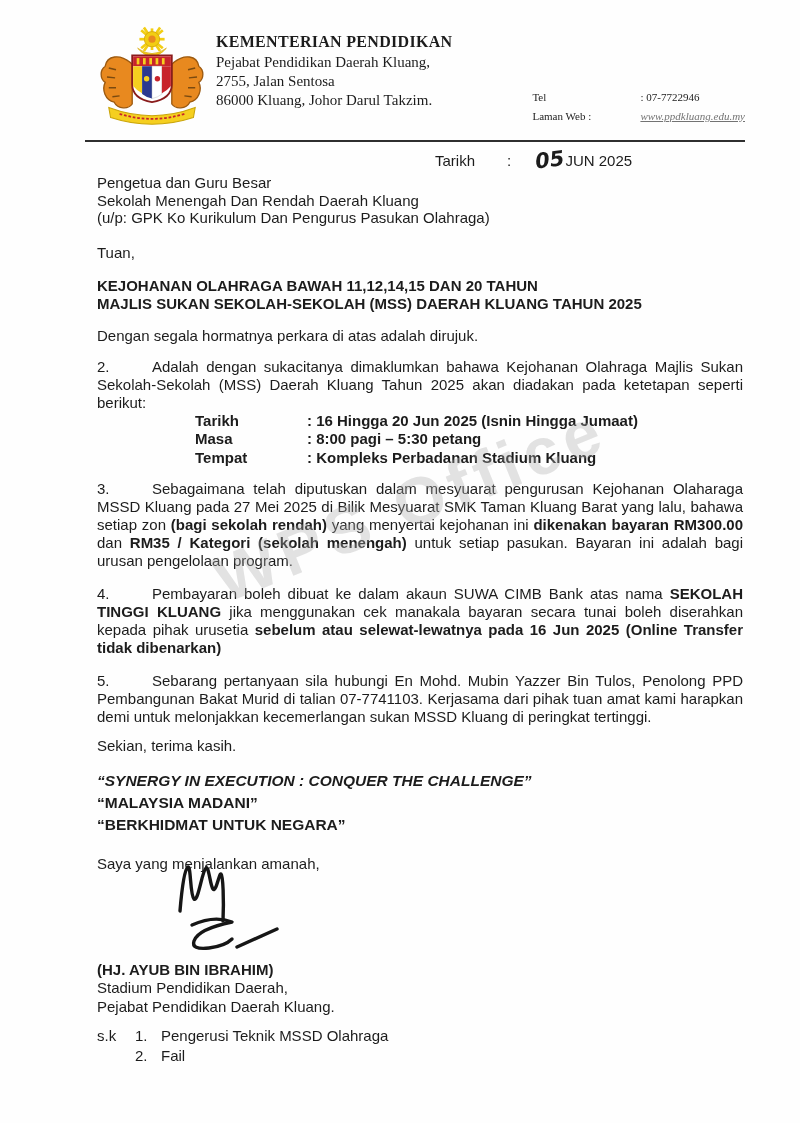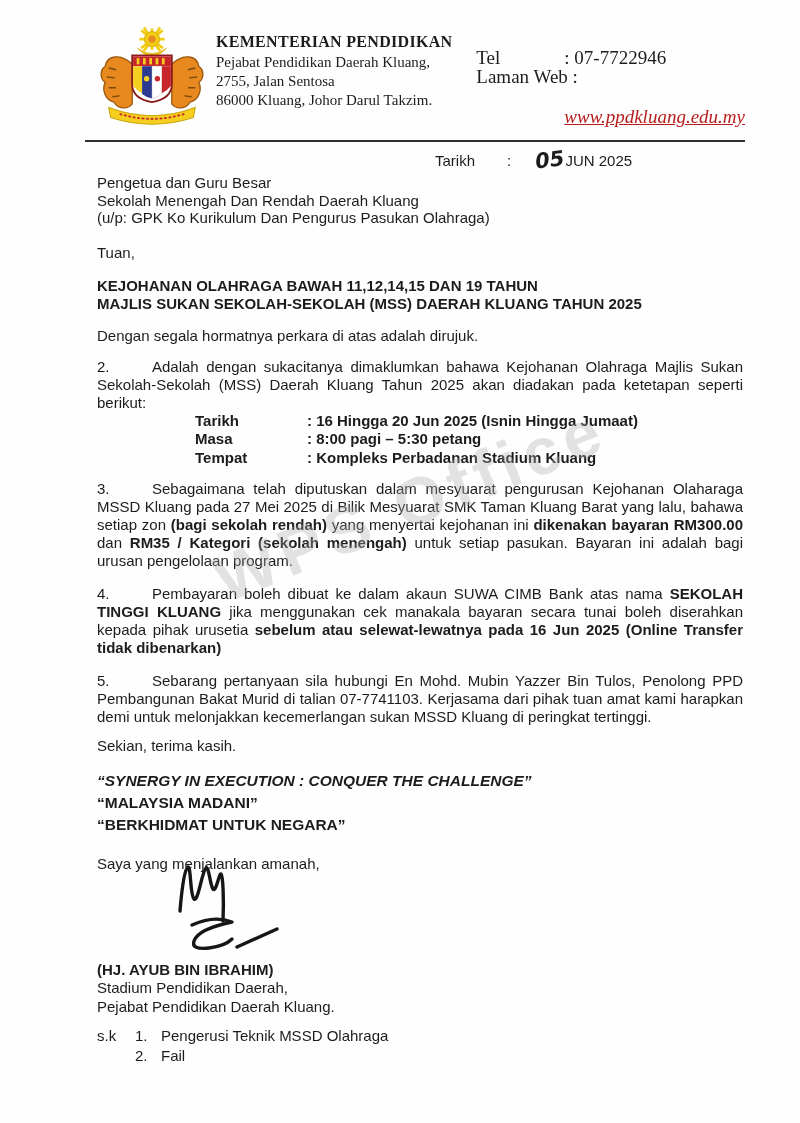--- a/index.html
+++ b/index.html
@@ -9,24 +9,24 @@
     font-family:"Liberation Sans", sans-serif;font-size:15px;line-height:18px;
   }
   
   .letterhead{display:flex;align-items:flex-start;padding:26px 55px 0 98px;}
   .crest{flex:0 0 auto;margin-right:10px;}
   .lh-text{font-family:"Liberation Serif", serif;line-height:19px;padding-top:6px;}
   .ministry{font-size:16px;font-weight:700;letter-spacing:.3px;margin-bottom:2px;}
   .lh-addr{font-size:15px;}
   .lh-contact{
     margin-left:auto;align-self:flex-end;padding-bottom:6px;
-    font-family:"Liberation Serif", serif;font-size:19px;line-height:19px;
-    display:grid;grid-template-columns:88px auto;column-gap:0;white-space:nowrap;
-  }
-  .url{font-style:italic;text-decoration:underline;color:#b91c1c;margin-top:40px;}
+    font-family:"Liberation Serif", serif;font-size:11px;line-height:19px;
+    display:grid;grid-template-columns:88px auto;column-gap:20px;white-space:nowrap;
+  }
+  .url{font-style:italic;text-decoration:underline;color:#737373;}
   .divider{margin:8px 55px 0 85px;border-top:2.5px solid #2f2f2f;}
   
   .refblock{margin:10px 55px 0 435px;white-space:nowrap;}
   .refrow{display:flex;}
   .reflabel{width:72px;flex:0 0 auto;}
   .stamp{
     display:inline-block;font-weight:700;font-size:21px;line-height:16px;
     font-family:"DejaVu Sans", sans-serif;transform:rotate(-7deg) skewX(-10deg);
     margin:0 1px 0 24px;
   }
@@ -138,21 +138,21 @@
 
     <div class="recipient">
       <div>Pengetua dan Guru Besar</div>
       <div>Sekolah Menengah Dan Rendah Daerah Kluang</div>
       <div>(u/p: GPK Ko Kurikulum Dan Pengurus Pasukan Olahraga)</div>
     </div>
 
     <div class="salutation">Tuan,</div>
 
     <div class="subject">
-      <div>KEJOHANAN OLAHRAGA BAWAH 11,12,14,15 DAN 19 TAHUN</div>
+      <div>KEJOHANAN OLAHRAGA BAWAH 11,12,14,15 DAN 20 TAHUN</div>
       <div>MAJLIS SUKAN SEKOLAH-SEKOLAH (MSS) DAERAH KLUANG TAHUN 2025</div>
     </div>
 
     <div class="p">Dengan segala hormatnya perkara di atas adalah dirujuk.</div>
 
     <div class="p"><span class="pnum">2.</span><span>Adalah dengan sukacitanya dimaklumkan bahawa Kejohanan Olahraga Majlis Sukan Sekolah-Sekolah (MSS) Daerah Kluang Tahun 2025 akan diadakan pada ketetapan seperti berikut:</span></div>
 
     <div class="details">
       <div class="drow">
         <span>Tarikh</span>

